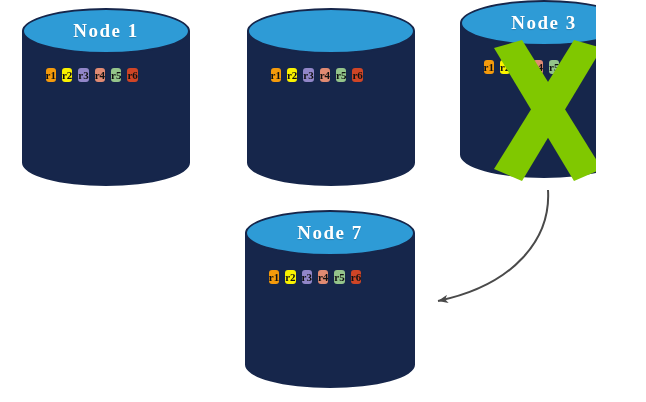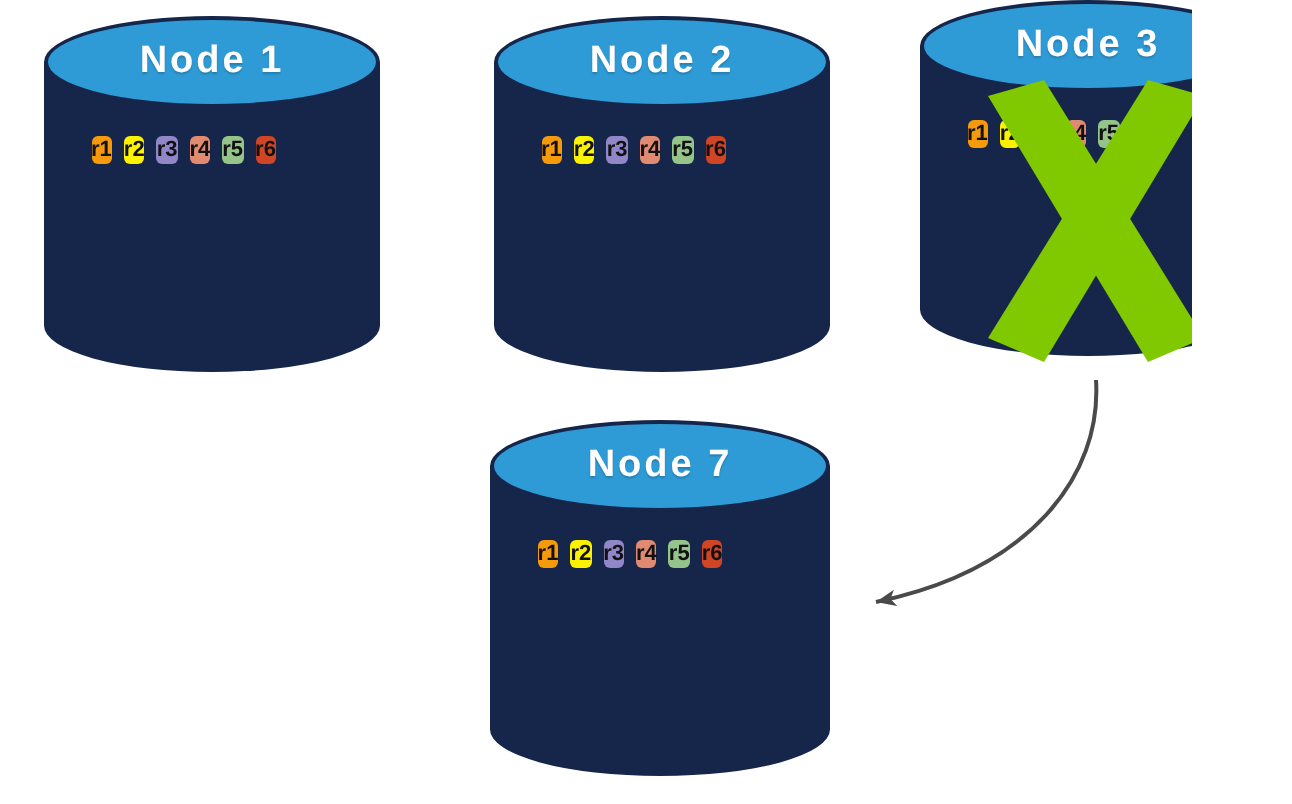--- a/index.html
+++ b/index.html
@@ -10,20 +10,21 @@
   }
   body {
     font-family: "Liberation Sans", sans-serif;
   }
   #canvas {
     position: relative;
     width: 596px;
     height: 402px;
     background: #ffffff;
     overflow: hidden;
+    font-family: Liberation Serif, serif;
   }
 
   
   .node {
     position: absolute;
   }
   .cyl-body {
     position: absolute;
     left: 0;
     top: 23px;               
@@ -117,21 +118,20 @@
       <div class="rec" style="background:#9186C8;">r3</div>
       <div class="rec" style="background:#E08A72;">r4</div>
       <div class="rec" style="background:#94C48A;">r5</div>
       <div class="rec" style="background:#CF4526;">r6</div>
     </div>
   </div>
 
   <div class="node" style="left:247px; top:8px; width:168px; height:178px;">
     <div class="cyl-body"></div>
     <div class="cyl-top"></div>
-    <div class="cyl-title">Node  2</div>
     <div class="records">
       <div class="rec" style="background:#F59A0B;">r1</div>
       <div class="rec" style="background:#FAF200;">r2</div>
       <div class="rec" style="background:#9186C8;">r3</div>
       <div class="rec" style="background:#E08A72;">r4</div>
       <div class="rec" style="background:#94C48A;">r5</div>
       <div class="rec" style="background:#CF4526;">r6</div>
     </div>
   </div>
 

